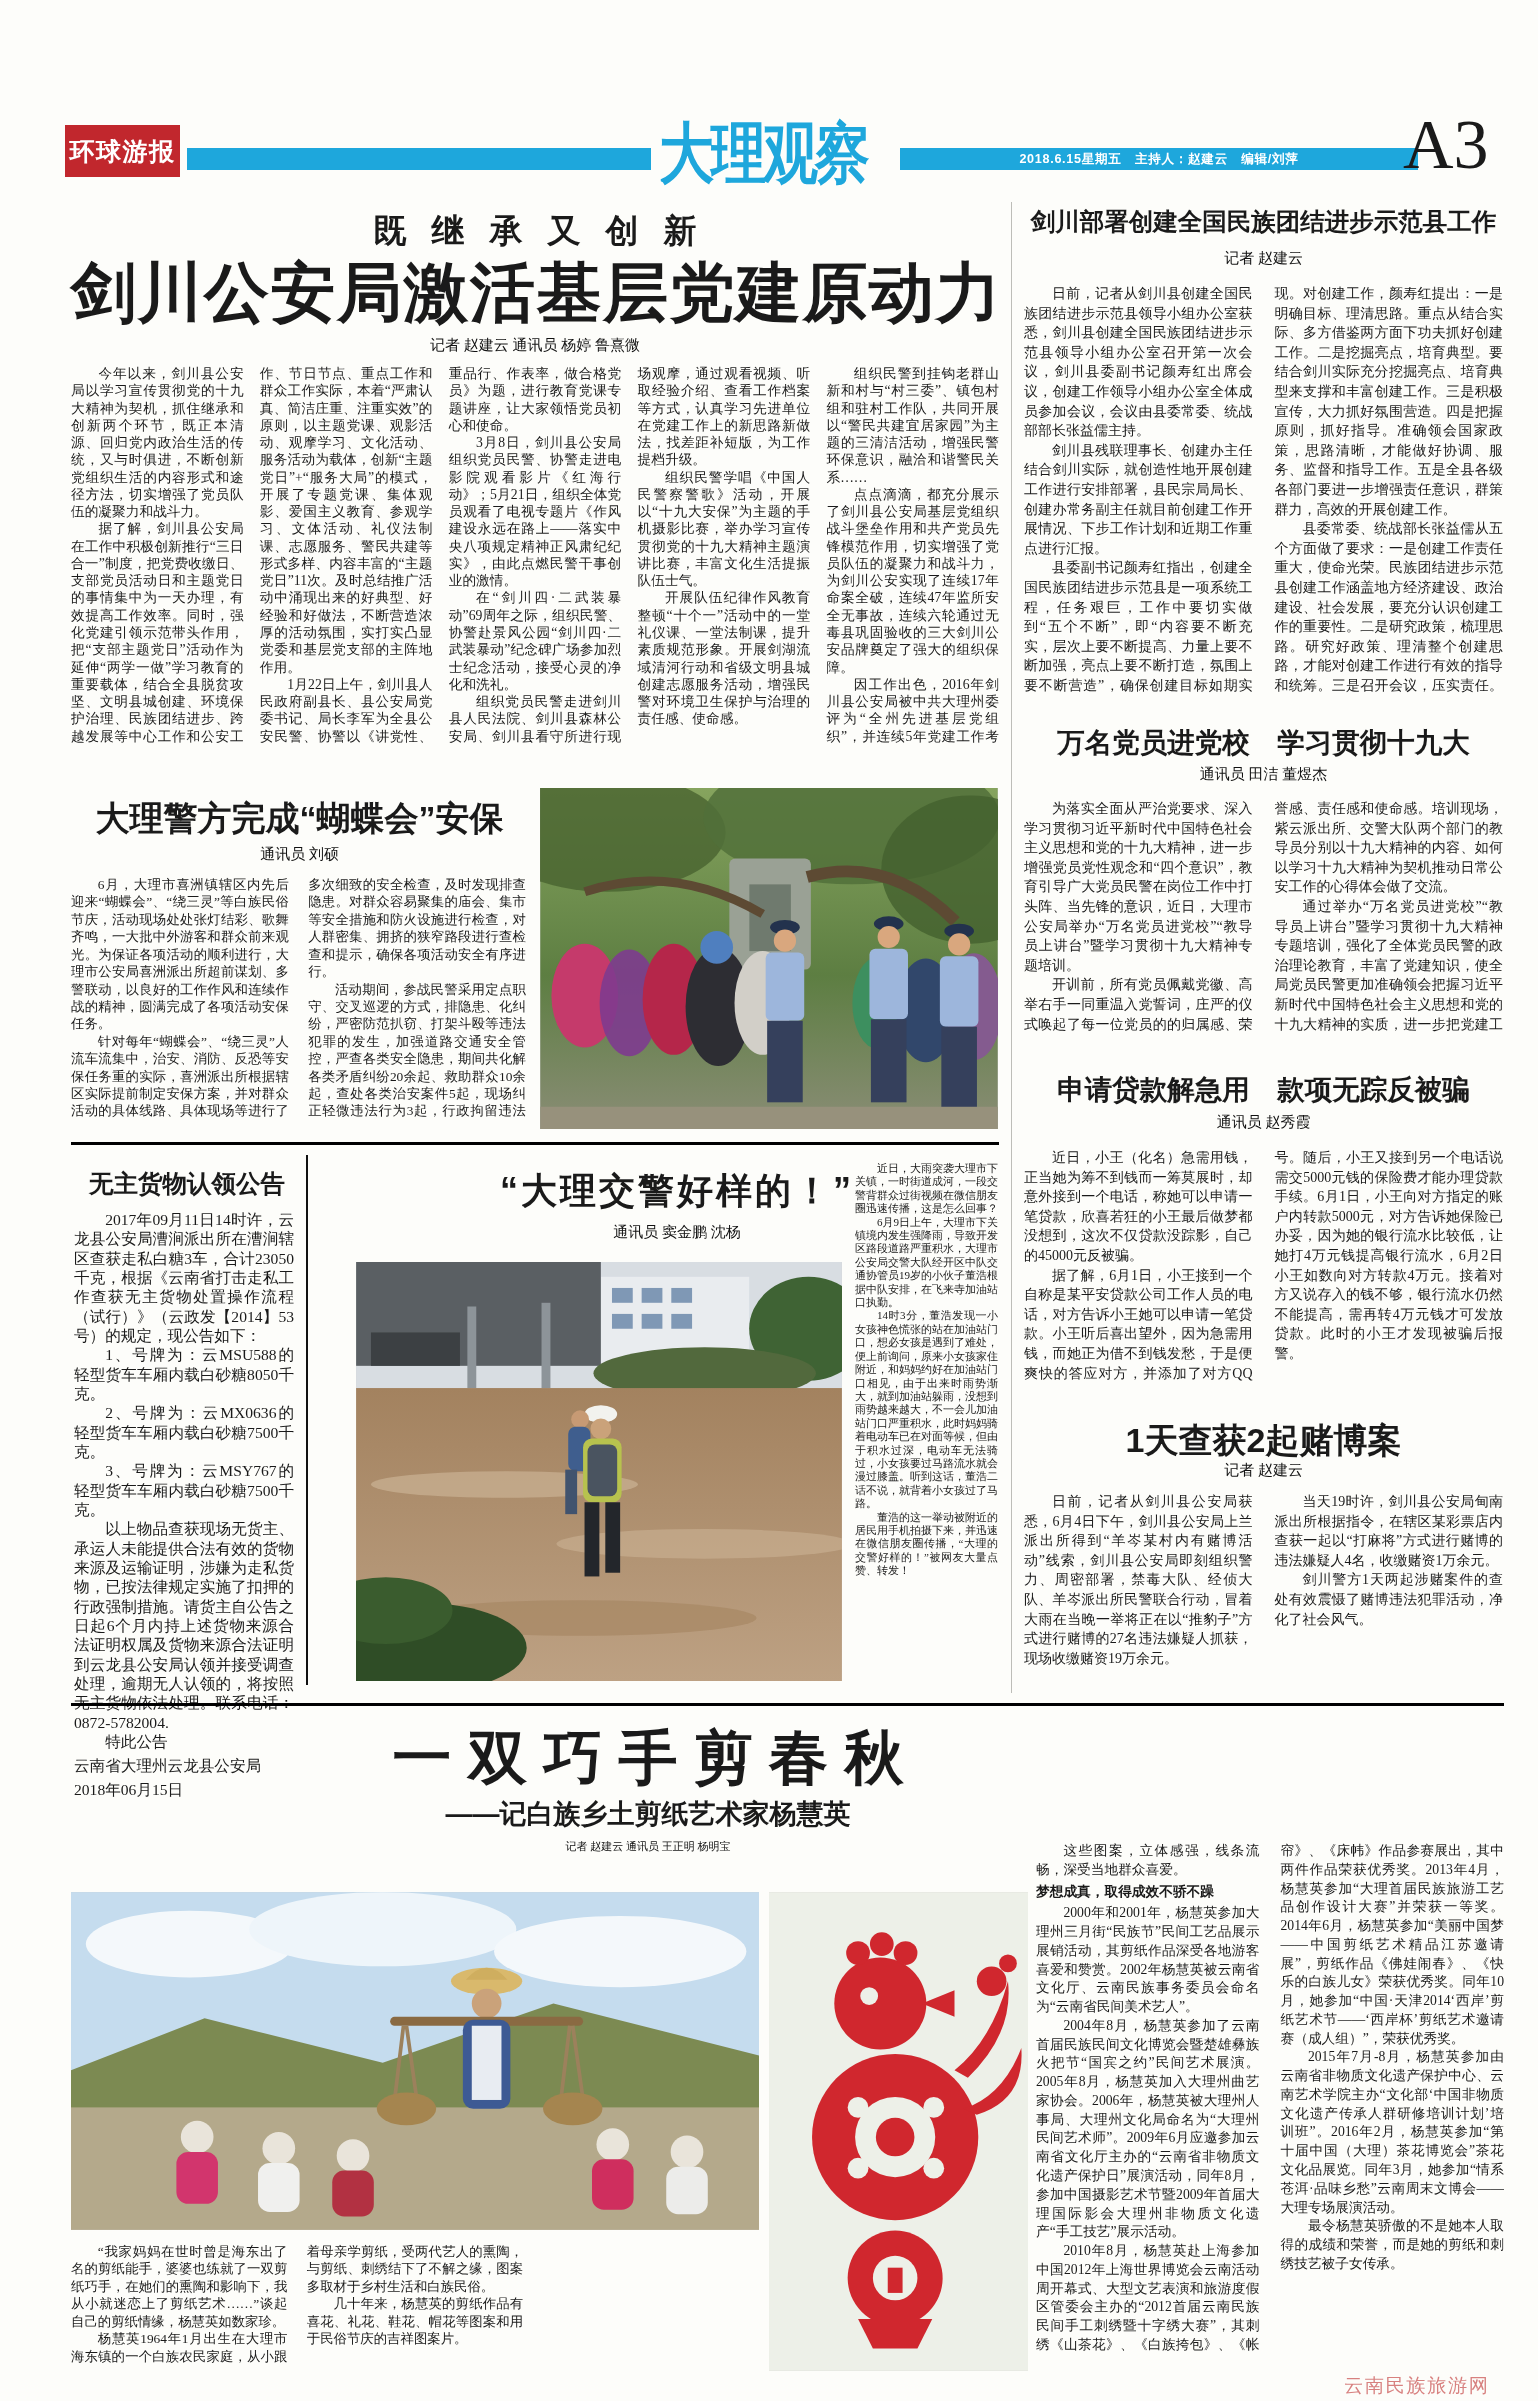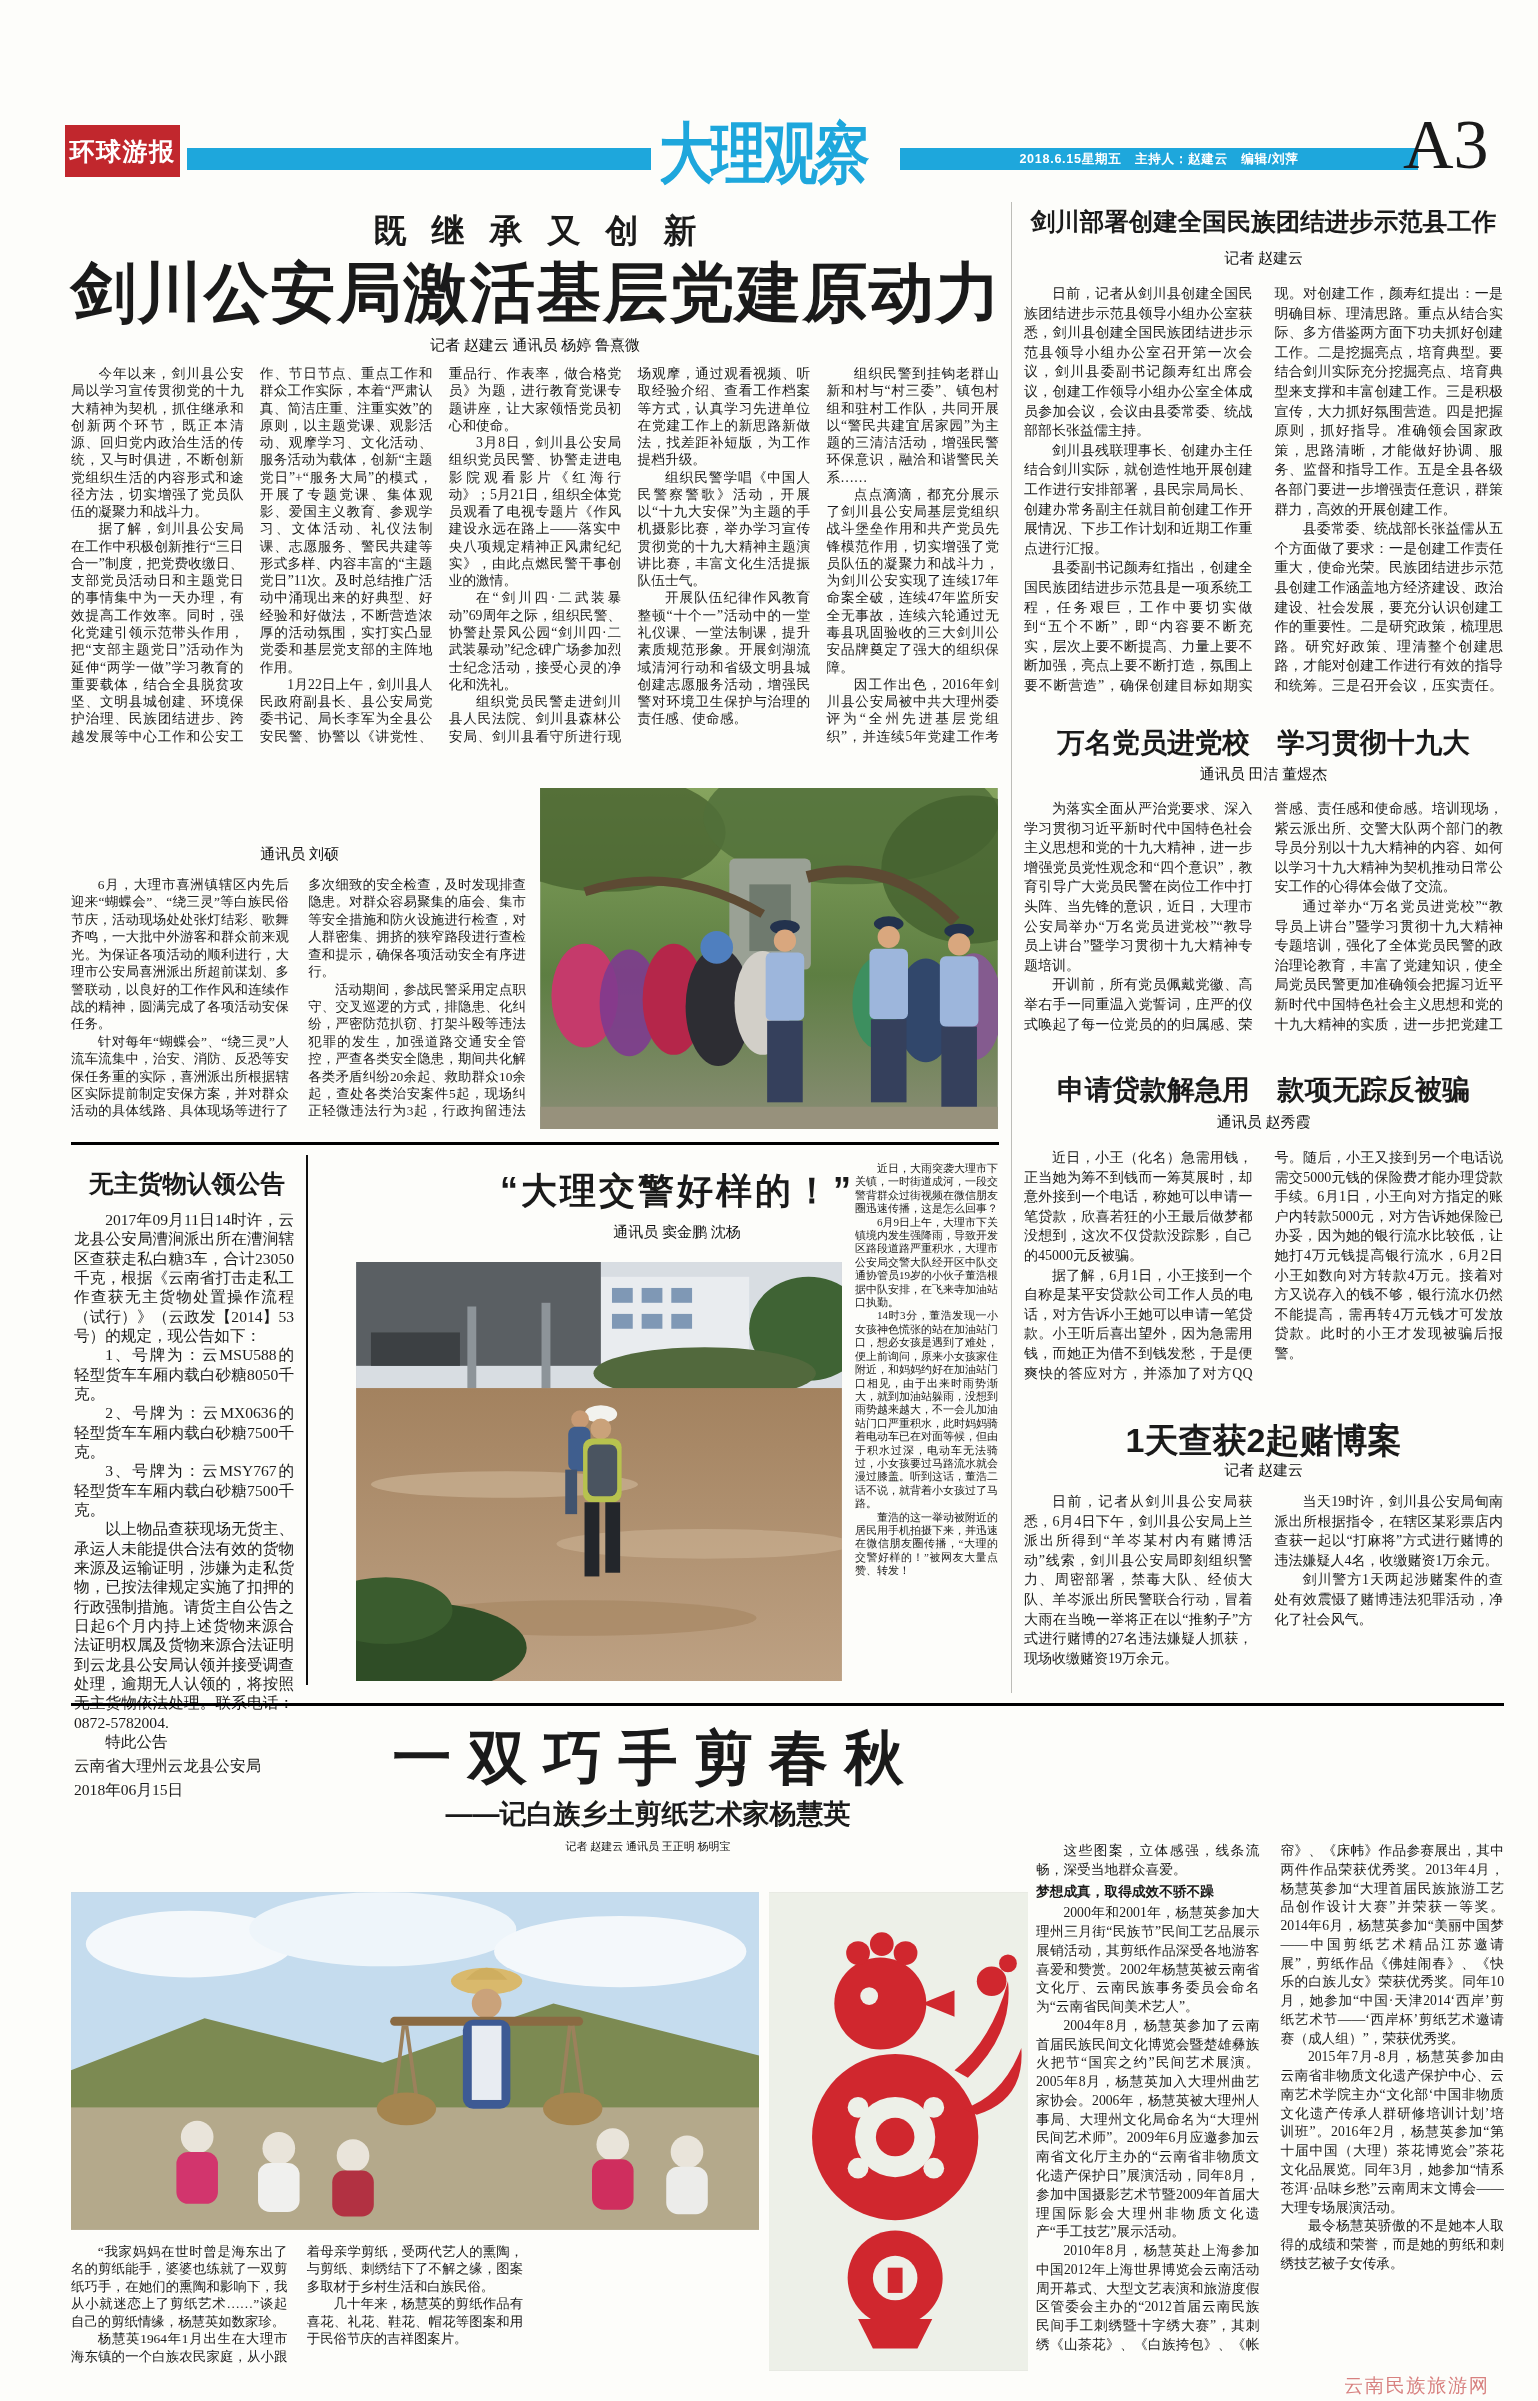--- a/index.html
+++ b/index.html
@@ -78,20 +78,21 @@
     <p>3月8日，剑川县公安局组织党员民警、协警走进电影院观看影片《红海行动》；5月21日，组织全体党员观看了电视专题片《作风建设永远在路上——落实中央八项规定精神正风肃纪纪实》，由此点燃民警干事创业的激情。</p>
     <p>在“剑川四·二武装暴动”69周年之际，组织民警、协警赴景风公园“剑川四·二武装暴动”纪念碑广场参加烈士纪念活动，接受心灵的净化和洗礼。</p>
     <p>组织党员民警走进剑川县人民法院、剑川县森林公安局、剑川县看守所进行现场观摩，通过观看视频、听取经验介绍、查看工作档案等方式，认真学习先进单位在党建工作上的新思路新做法，找差距补短版，为工作提档升级。</p>
     <p>组织民警学唱《中国人民警察警歌》活动，开展以“十九大安保”为主题的手机摄影比赛，举办学习宣传贯彻党的十九大精神主题演讲比赛，丰富文化生活提振队伍士气。</p>
     <p>开展队伍纪律作风教育整顿“十个一”活动中的一堂礼仪课、一堂法制课，提升素质规范形象。开展剑湖流域清河行动和省级文明县城创建志愿服务活动，增强民警对环境卫生保护与治理的责任感、使命感。</p>
     <p>组织民警到挂钩老群山新和村与“村三委”、镇包村组和驻村工作队，共同开展以“警民共建宜居家园”为主题的三清洁活动，增强民警环保意识，融洽和谐警民关系……</p>
     <p>点点滴滴，都充分展示了剑川县公安局基层党组织战斗堡垒作用和共产党员先锋模范作用，切实增强了党员队伍的凝聚力和战斗力，为剑川公安实现了连续17年命案全破，连续47年监所安全无事故，连续六轮通过无毒县巩固验收的三大剑川公安品牌奠定了强大的组织保障。</p>
     <p>因工作出色，2016年剑川县公安局被中共大理州委评为“全州先进基层党组织”，并连续5年党建工作考核为优秀等次；连续5年被评为剑川县党建和党风廉政建设优秀单位。</p>
   </div>
 
+  <div class="abs bf-headline sans center">大理警方完成“蝴蝶会”安保</div>
   <div class="abs bf-byline byline center">通讯员 刘硕</div>
   <div class="abs bf-body body-text cols">
     <p>6月，大理市喜洲镇辖区内先后迎来“蝴蝶会”、“绕三灵”等白族民俗节庆，活动现场处处张灯结彩、歌舞齐鸣，一大批中外游客和群众前来观光。为保证各项活动的顺利进行，大理市公安局喜洲派出所超前谋划、多警联动，以良好的工作作风和连续作战的精神，圆满完成了各项活动安保任务。</p>
     <p>针对每年“蝴蝶会”、“绕三灵”人流车流集中，治安、消防、反恐等安保任务重的实际，喜洲派出所根据辖区实际提前制定安保方案，并对群众活动的具体线路、具体现场等进行了多次细致的安全检查，及时发现排查隐患。对群众容易聚集的庙会、集市等安全措施和防火设施进行检查，对人群密集、拥挤的狭窄路段进行查检查和提示，确保各项活动安全有序进行。</p>
     <p>活动期间，参战民警采用定点职守、交叉巡逻的方式，排隐患、化纠纷，严密防范扒窃、打架斗殴等违法犯罪的发生，加强道路交通安全管控，严查各类安全隐患，期间共化解各类矛盾纠纷20余起、救助群众10余起，查处各类治安案件5起，现场纠正轻微违法行为3起，行政拘留违法人员2人，有力保障了活动的顺利安全进行，受到了群众的一致好评。</p>
   </div>
   <div class="abs photo" style="left:540px;top:788px;width:458px;height:341px;">
     <svg width="458" height="341" viewBox="0 0 617 460">
       <defs>
         <linearGradient id="g1" x1="0" y1="0" x2="0" y2="1">

